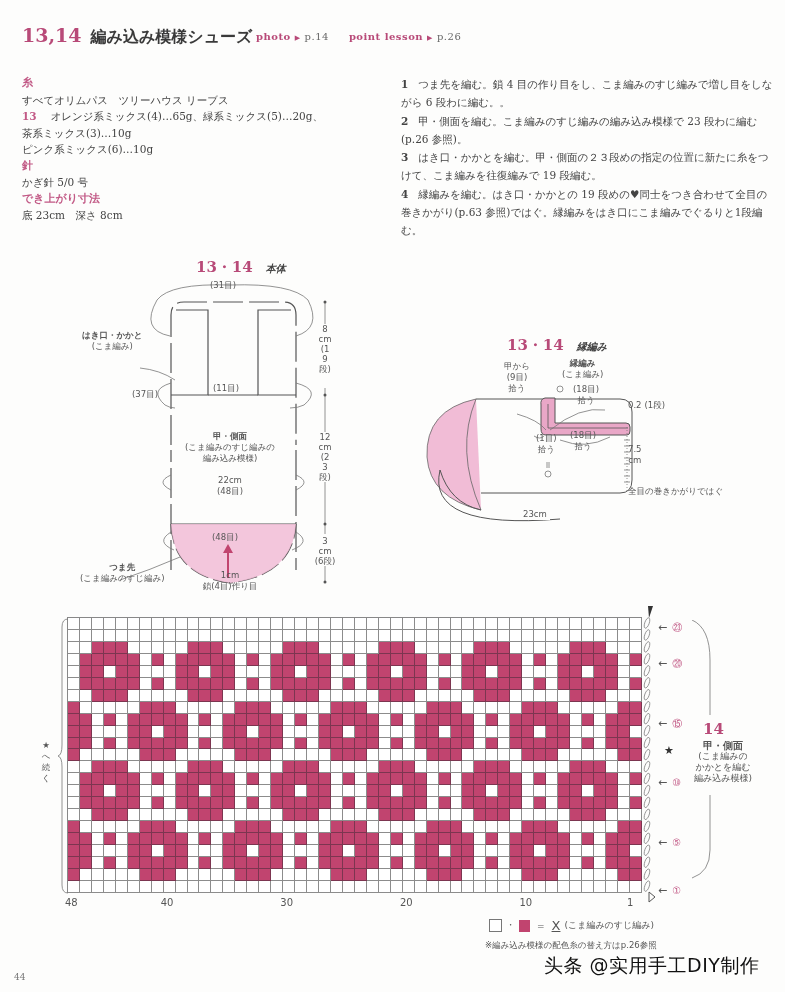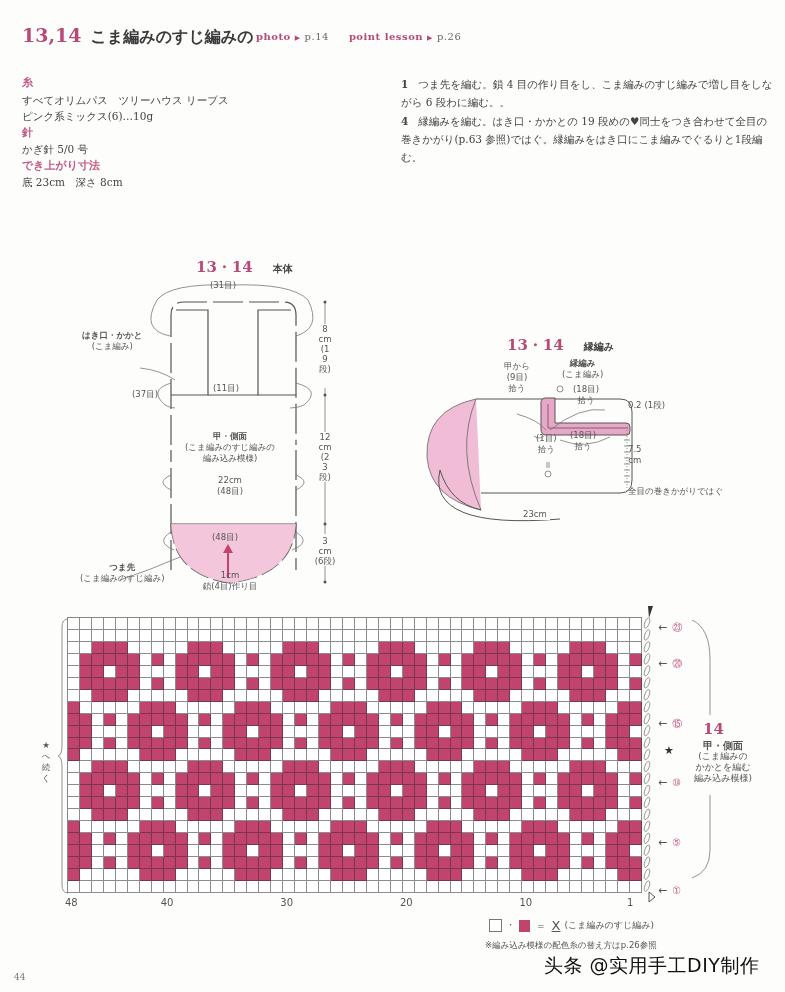--- a/index.html
+++ b/index.html
@@ -10,59 +10,63 @@
   .ref{font-size:10px;color:#b84a78;font-weight:bold;letter-spacing:0.5px;text-align:right;}
   .ref .pg{color:#666;font-weight:normal;}
   .ref .tri{font-size:7px;color:#b84a78;}
   .sec-h{color:#c25a86;font-size:11px;font-weight:bold;}
   .txt{font-size:10.5px;color:#444;line-height:16.5px;}
   .pk{color:#c25a86;font-weight:bold;}
   .steps{font-size:10.5px;color:#444;line-height:18.3px;width:375px;}
   .steps .n{font-weight:bold;margin-right:10px;}
   .lbl{font-family:"DejaVu Sans",sans-serif;font-size:8.5px;color:#555;text-align:center;line-height:11px;white-space:nowrap;}
   .dh{font-family:"DejaVu Serif",serif;font-size:15px;font-weight:bold;color:#b84a78;}
-  .dh small{font-family:"DejaVu Sans",sans-serif;font-size:10px;color:#444;margin-left:20px;}
+  .dh small{font-family:"DejaVu Sans",sans-serif;font-size:10px;color:#444;margin-left:13px;font-style:italic;}
   #grid{position:absolute;left:67px;top:617px;display:grid;grid-template-columns:repeat(48,11.96px);grid-template-rows:repeat(23,11.96px);border-left:1px solid #888;border-top:1px solid #888;}
   #grid div{border-right:1px solid #8c8c8c;border-bottom:1px solid #8c8c8c;box-sizing:border-box;background:#fff;}
   #grid div.f{background:#c1446f;border-color:#7c3550;}
   .rowlbl{font-family:"DejaVu Sans",sans-serif;font-size:10px;color:#c25a86;}
   .arrow{font-family:"DejaVu Sans",sans-serif;font-size:11px;color:#555;}
   .collbl{font-family:"DejaVu Sans",sans-serif;font-size:10px;color:#555;}
   .legend{font-family:"DejaVu Sans",sans-serif;font-size:9px;color:#555;}
   .watermark{font-family:"DejaVu Sans",sans-serif;font-size:19px;color:#111;font-weight:normal;letter-spacing:0.5px;}
 </style>
 </head>
 <body>
 
 <div class="abs" style="left:22px;top:24px;white-space:nowrap;">
   <span class="title-num">13,14</span>
-  <span class="title-txt" style="margin-left:4px;">こま編みのすじ編みの</span>
+  <span class="title-txt" style="margin-left:4px;">編み込み模様シューズ</span>
 </div>
 <div class="abs ref" style="left:256px;top:31px;white-space:nowrap;">
   <span>photo</span>
   <span class="tri">▶</span>
   <span class="pg">p.14</span>
   <span style="display:inline-block;width:12px"></span>
   <span>point lesson</span>
   <span class="tri">▶</span>
   <span class="pg">p.26</span>
 </div>
 
 <div class="abs txt" style="left:22px;top:75px;width:370px;">
   <div class="sec-h">糸</div>
   <div>すべてオリムパス　ツリーハウス リーブス</div>
+  <div><span class="pk">13</span><span style="display:inline-block;width:14px"></span><span>オレンジ系ミックス(4)…65g、緑系ミックス(5)…20g、</span></div>
+  <div>茶系ミックス(3)…10g</div>
   <div>ピンク系ミックス(6)…10g</div>
   <div class="sec-h">針</div>
   <div>かぎ針 5/0 号</div>
   <div class="sec-h">でき上がり寸法</div>
   <div>底 23cm　深さ 8cm</div>
 </div>
 
 <div class="abs steps" style="left:401px;top:75px;">
   <div><span class="n">1</span><span>つま先を編む。鎖 4 目の作り目をし、こま編みのすじ編みで増し目をしながら 6 段わに編む。。</span></div>
+  <div><span class="n">2</span><span>甲・側面を編む。こま編みのすじ編みの編み込み模様で 23 段わに編む(p.26 参照)。</span></div>
+  <div><span class="n">3</span><span>はき口・かかとを編む。甲・側面の２３段めの指定の位置に新たに糸をつけて、こま編みを往復編みで 19 段編む。</span></div>
   <div><span class="n">4</span><span>縁編みを編む。はき口・かかとの 19 段めの♥同士をつき合わせて全目の巻きかがり(p.63 参照)ではぐ。縁編みをはき口にこま編みでぐるりと1段編む。</span></div>
 </div>
 
 <div class="abs dh" style="left:196px;top:258px;white-space:nowrap;">
   <span>13・14</span><small>本体</small>
 </div>
 <svg class="abs" style="left:60px;top:270px;" width="300" height="330">
   <g fill="none" stroke="#555" stroke-width="1.2">
 
     <path d="M111 300 L111 180 M111 175 L111 45 Q111 32 124 32 L224 32 Q236 32 236 45 L236 175 M236 180 L236 300" stroke-dasharray="30 6"></path>

